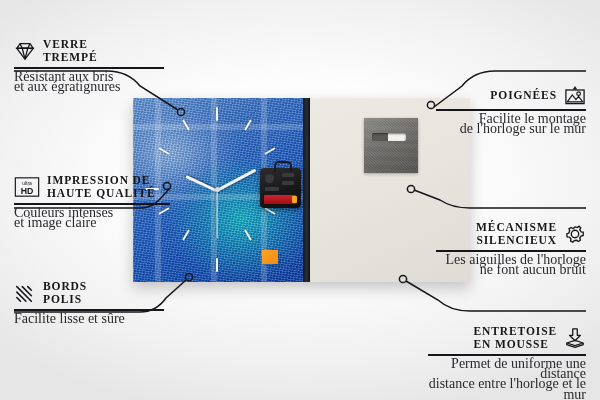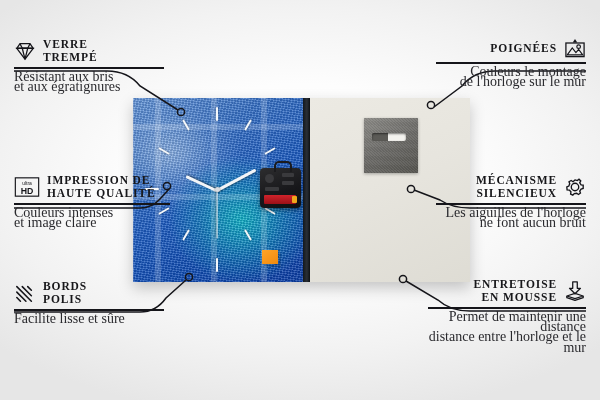--- a/index.html
+++ b/index.html
@@ -83,21 +83,21 @@
   .mech-dot{position:absolute;background:#3a3a3d;border-radius:1px;}
   .spacer{
     position:absolute;left:129px;top:152px;width:16px;height:14px;
     background:linear-gradient(145deg,#ffa426,#f08a10);
     box-shadow:3px 3px 0 rgba(0,0,0,.10);
   }
 
   
   .callout{position:absolute;}
   .row{display:flex;align-items:center;gap:7px;}
-  .row.right{justify-content:flex-end;}
+  .row.right{justify-content:flex-end;margin-top:47px;}
   .title{
     font-size:11.5px;font-weight:bold;letter-spacing:.9px;color:#17171a;
     line-height:12.5px;text-transform:uppercase;
   }
   .rule{height:1.6px;background:#15151a;margin:4px 0 3px;}
   .desc{font-size:14px;line-height:10.4px;color:#2a2a2e;}
   .desc.right{text-align:right;}
   .ico{width:22px;height:20px;flex:0 0 22px;}
   .ico svg{display:block;width:100%;height:100%;}
 
@@ -257,21 +257,21 @@
         <svg viewBox="0 0 24 22">
           <path d="M12 1 L9.5 5 L14.5 5 Z" fill="#15151a"></path>
           <rect x="2" y="5.5" width="20" height="15" fill="none" stroke="#15151a" stroke-width="1.4"></rect>
           <path d="M3.5 18.5 L9 11 L13 16 L16 12.5 L20.5 18.5 Z" fill="none" stroke="#15151a" stroke-width="1.3"></path>
           <circle cx="16" cy="9.5" r="2" fill="none" stroke="#15151a" stroke-width="1.3"></circle>
         </svg>
       </span>
     </div>
     <div class="rule"></div>
     <div class="desc right">
-      <span>Couleurs le montage</span><br>
+      <span>Facilite le montage</span><br>
       <span>de l'horloge sur le mur</span>
     </div>
   </div>
 
   <div class="callout" style="left:436px;top:174px;width:150px;">
     <div class="row right">
       <span class="title" style="text-align:right;">
         <span>MÉCANISME</span><br>
         <span>SILENCIEUX</span>
       </span>
@@ -289,34 +289,34 @@
     </div>
     <div class="rule"></div>
     <div class="desc right">
       <span>Les aiguilles de l'horloge</span><br>
       <span>ne font aucun bruit</span>
     </div>
   </div>
 
   <div class="callout" style="left:428px;top:278px;width:158px;">
     <div class="row right">
-      <span class="title" style="text-align:right;">
+      <span class="title" style="text-align:left;">
         <span>ENTRETOISE</span><br>
         <span>EN MOUSSE</span>
       </span>
       <span class="ico">
         <svg viewBox="0 0 24 22">
             <g fill="none" stroke="#15151a" stroke-width="1.4" stroke-linejoin="round">
           <path d="M9.5 1 L14.5 1 L14.5 8 L18 8 L12 14 L6 8 L9.5 8 Z"></path>
           <path d="M12 13.5 L21 16.5 L12 19.5 L3 16.5 Z"></path>
           <path d="M3 16.5 L3 18.3 L12 21.3 L21 18.3 L21 16.5"></path>
         </g>
           </svg>
       </span>
     </div>
     <div class="rule"></div>
     <div class="desc right">
-      <span>Permet de maintenir une distance</span><br>
+      <span>Permet de uniforme une distance</span><br>
       <span>distance entre l'horloge et le mur</span>
     </div>
   </div>
 
 </div>
 
 </body></html>

